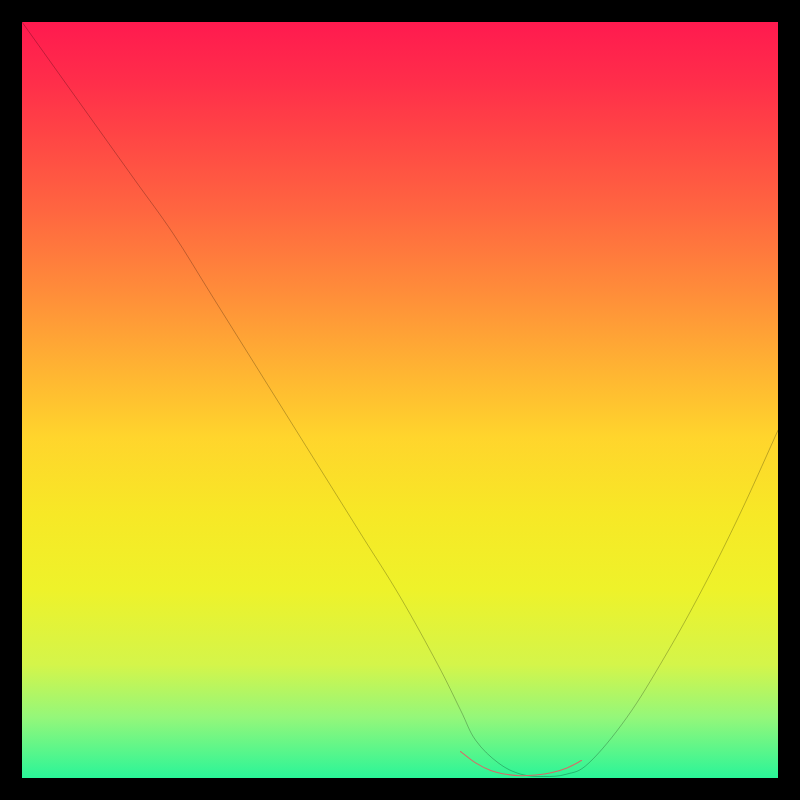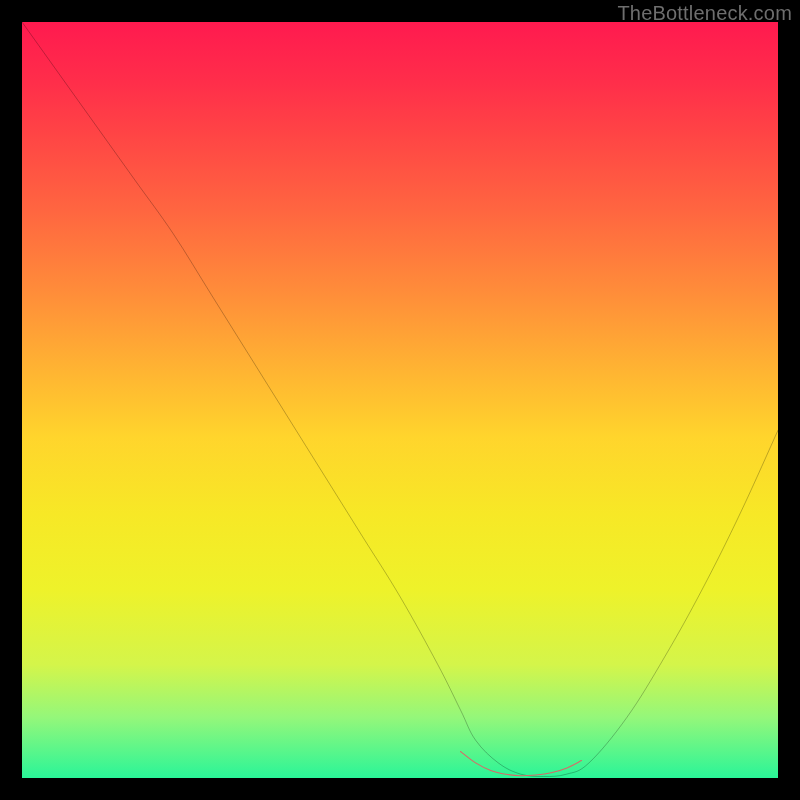--- a/index.html
+++ b/index.html
@@ -57,14 +57,13 @@
 
   <svg class="curve-svg" viewBox="0 0 100 100" preserveAspectRatio="none">
     <g>
       <path id="curve-path" fill="none" stroke="#000000" stroke-width="0.25" vector-effect="non-scaling-stroke" stroke-linejoin="round" stroke-linecap="round" d="M 0 0 C 0.8999999999999999 1.26, 3.2 4.48, 5 7 C 6.8 9.52, 8.2 11.48, 10 14 C 11.8 16.52, 13.2 18.48, 15 21 C 16.8 23.52, 18.2 25.3, 20 28 C 21.8 30.7, 23.2 33.12, 25 36 C 26.8 38.88, 28.2 41.12, 30 44 C 31.8 46.88, 33.2 49.12, 35 52 C 36.8 54.88, 38.2 57.12, 40 60 C 41.8 62.88, 43.2 65.12, 45 68 C 46.8 70.88, 48.2 72.94, 50 76 C 51.8 79.06, 53.56 82.3, 55 85 C 56.44 87.7, 57.1 89.2, 58 91 C 58.9 92.8, 59.1 93.74, 60 95 C 60.9 96.26, 61.92 97.19, 63 98 C 64.08 98.81, 64.92 99.176, 66 99.5 C 67.08 99.824, 67.92 99.8, 69 99.8 C 70.08 99.8, 70.92 99.824, 72 99.5 C 73.08 99.176, 73.56 99.35, 75 98 C 76.44 96.65, 78.2 94.52, 80 92 C 81.8 89.48, 83.2 87.06, 85 84 C 86.8 80.94, 88.2 78.42, 90 75 C 91.8 71.58, 93.2 68.78, 95 65 C 96.8 61.22, 99.1 55.98, 100 54"></path>
     </g>
     <g>
       <path id="highlight-path" fill="none" stroke="#d76a68" stroke-width="1.1" vector-effect="non-scaling-stroke" stroke-linecap="round" stroke-linejoin="round" d="M 58 96.5 C 58.36 96.77, 59.28 97.55, 60 98 C 60.72 98.45, 61.28 98.73, 62 99 C 62.72 99.27, 63.28 99.374, 64 99.5 C 64.72 99.626, 65.28 99.682, 66 99.7 C 66.72 99.718, 67.28 99.672, 68 99.6 C 68.72 99.52799999999999, 69.28 99.46199999999999, 70 99.3 C 70.72 99.138, 71.28 98.988, 72 98.7 C 72.72 98.412, 73.64 97.88000000000001, 74 97.7"></path>
     </g>
   </svg>
 
-  <div class="watermark">TheBottleneck.com</div>
 </div>
 
 </body></html>

